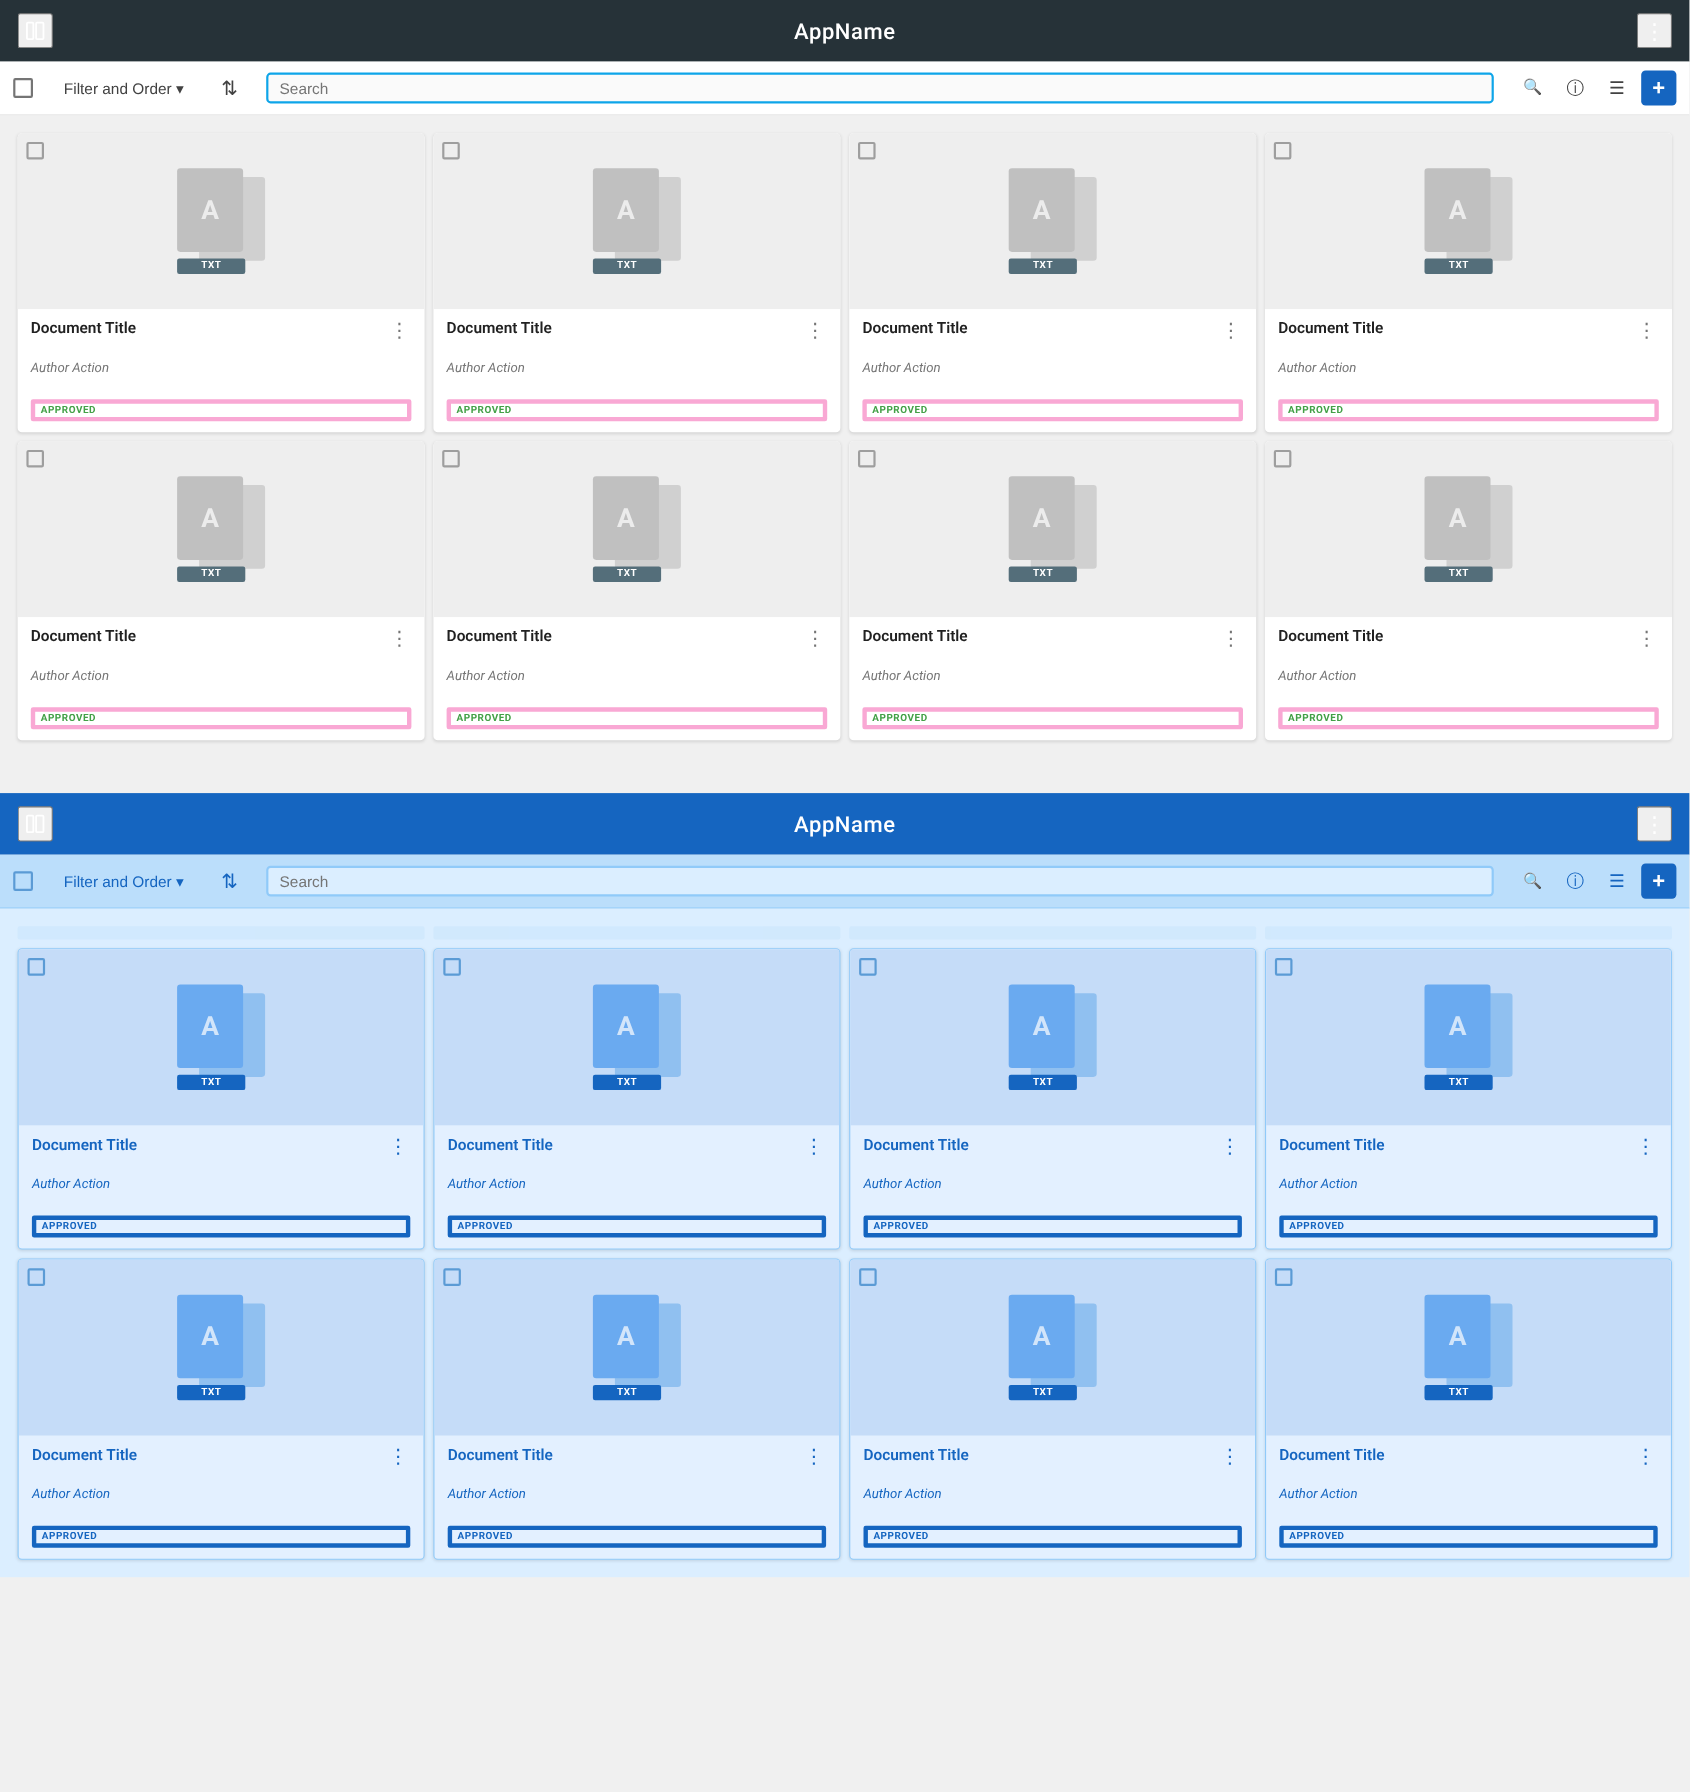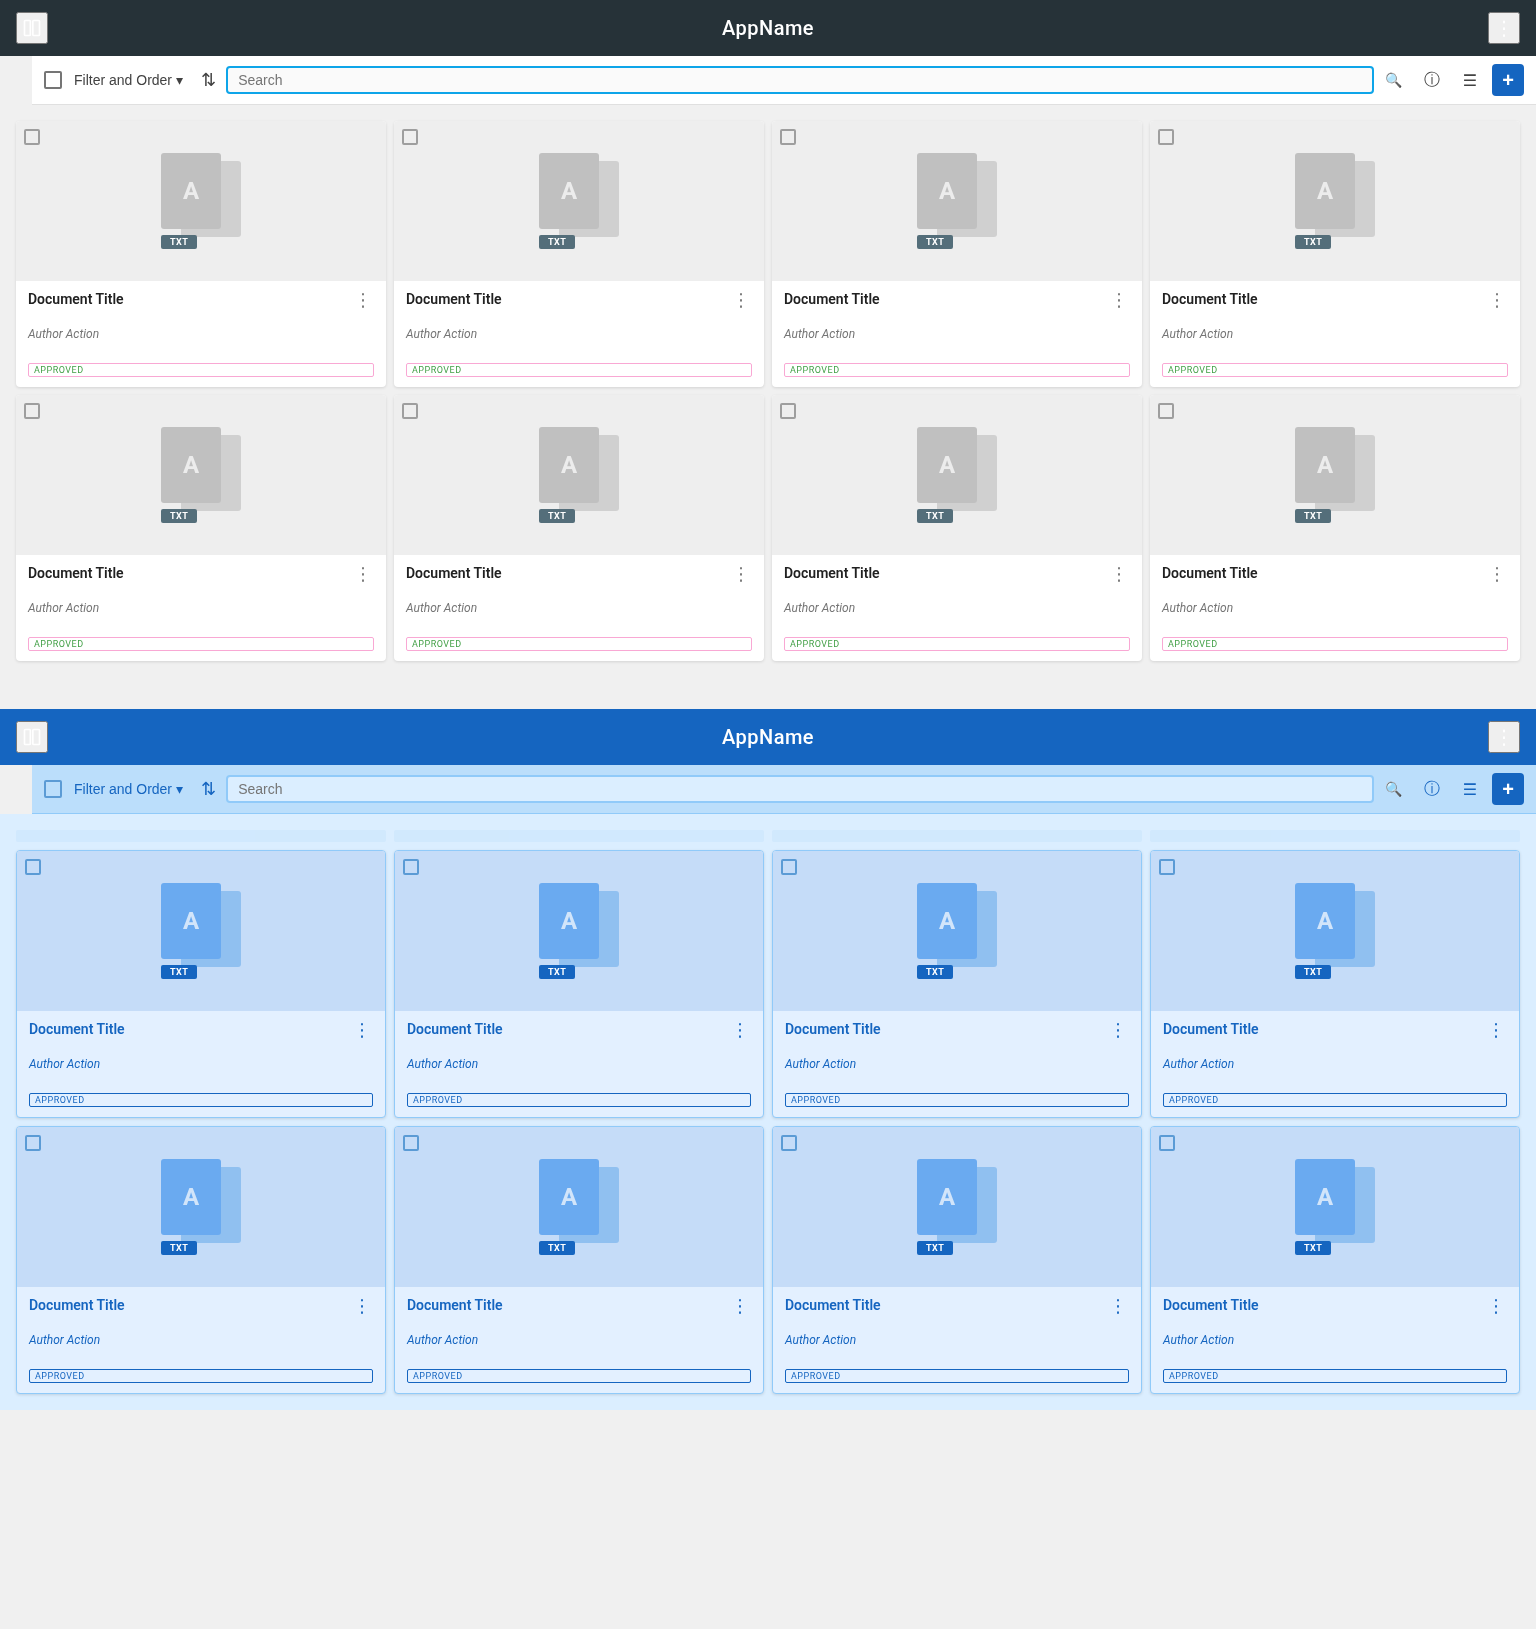--- a/index.html
+++ b/index.html
@@ -30,23 +30,22 @@
       align-items: center;
       justify-content: center;
     }
 
     
     .toolbar {
       display: flex;
       align-items: center;
       background: #fff;
       padding: 8px 12px;
-      gap: 4px;
+      gap: 20px;
       border-bottom: 1px solid #e0e0e0;
-      margin-left: 32px;
     }
     .toolbar-checkbox {
       width: 18px; height: 18px;
       border: 2px solid #757575;
       border-radius: 2px;
       cursor: pointer;
       flex-shrink: 0;
     }
     .filter-btn {
       display: flex;
@@ -194,21 +193,21 @@
       opacity: 0.7;
     }
     .txt-badge {
       position: absolute;
       bottom: 0;
       left: 0;
       background: #546e7a;
       color: #fff;
       font-size: 9px;
       font-weight: 700;
-      padding: 2px 9px;
+      padding: 2px 22px;
       border-radius: 2px;
       letter-spacing: 0.5px;
       margin-top: 12px;
     }
     .blue-theme .txt-badge {
       background: #1565C0;
     }
 
     
     .card-footer {
@@ -247,24 +246,24 @@
       color: #757575;
       font-size: 18px;
       padding: 0 2px;
       line-height: 1;
     }
     .blue-theme .card-menu-btn {
       color: #1565C0;
     }
     .status-badge {
       display: inline-block;
-      border: 1px solid #f9a8d4;
+      border: 4px solid #f9a8d4;
       color: #43a047;
       font-size: 9px;
-      font-weight: 400;
+      font-weight: 700;
       padding: 1px 5px;
       border-radius: 2px;
       letter-spacing: 0.5px;
     }
     .blue-theme .status-badge {
       border-color: #1565C0;
       color: #1565C0;
     }
 
     

